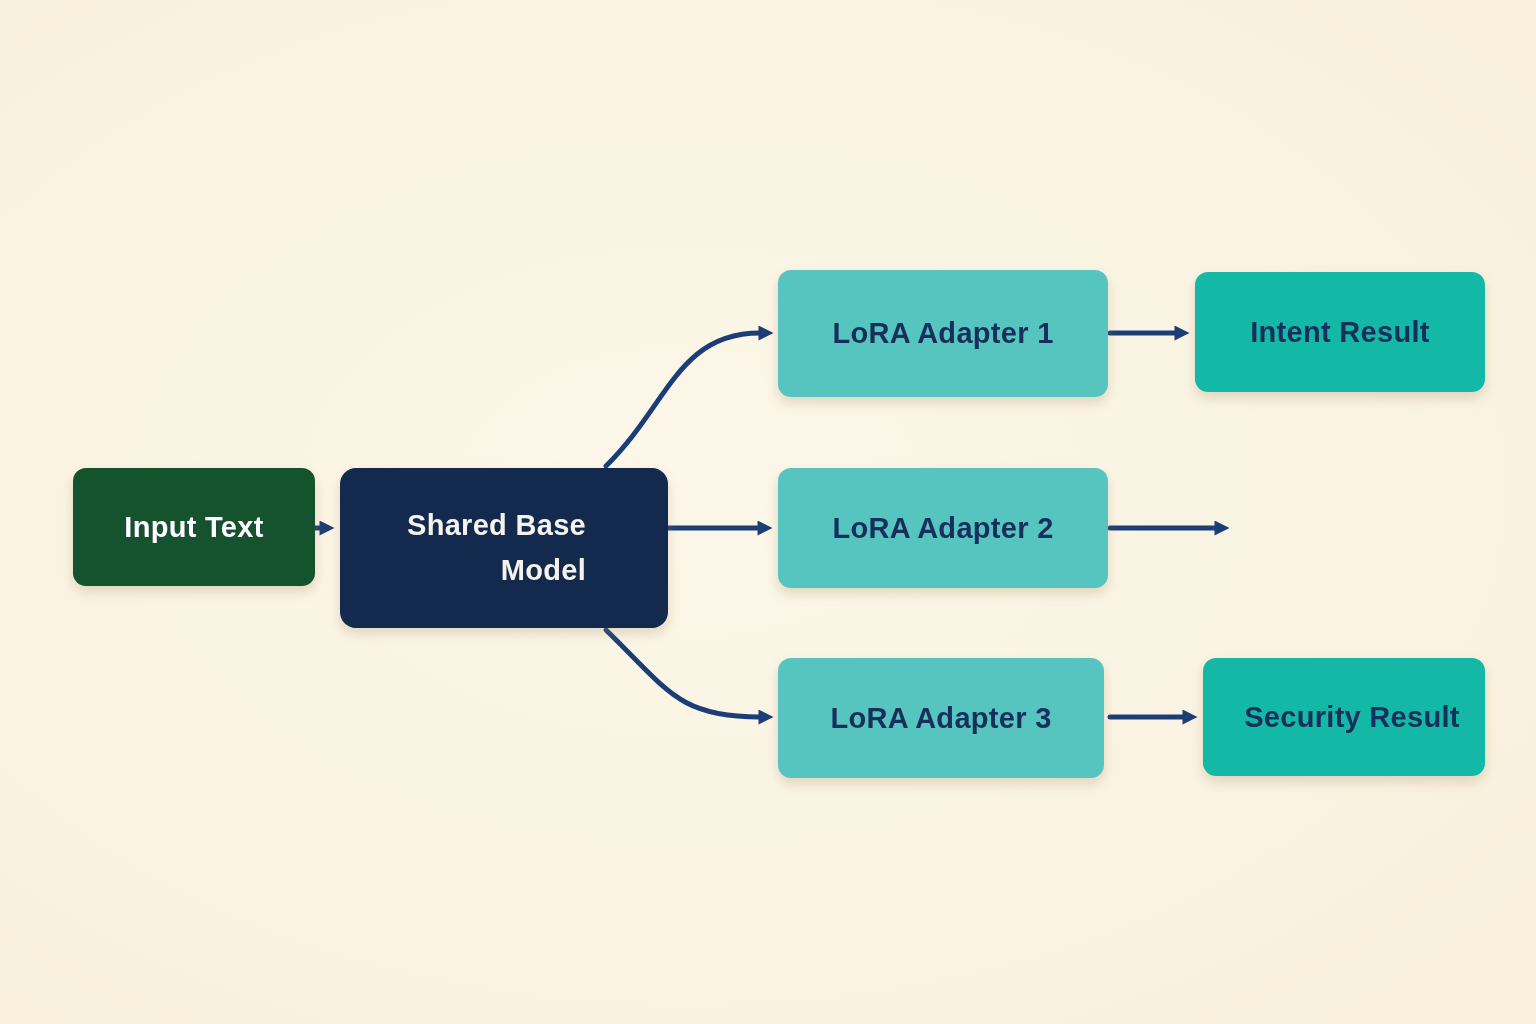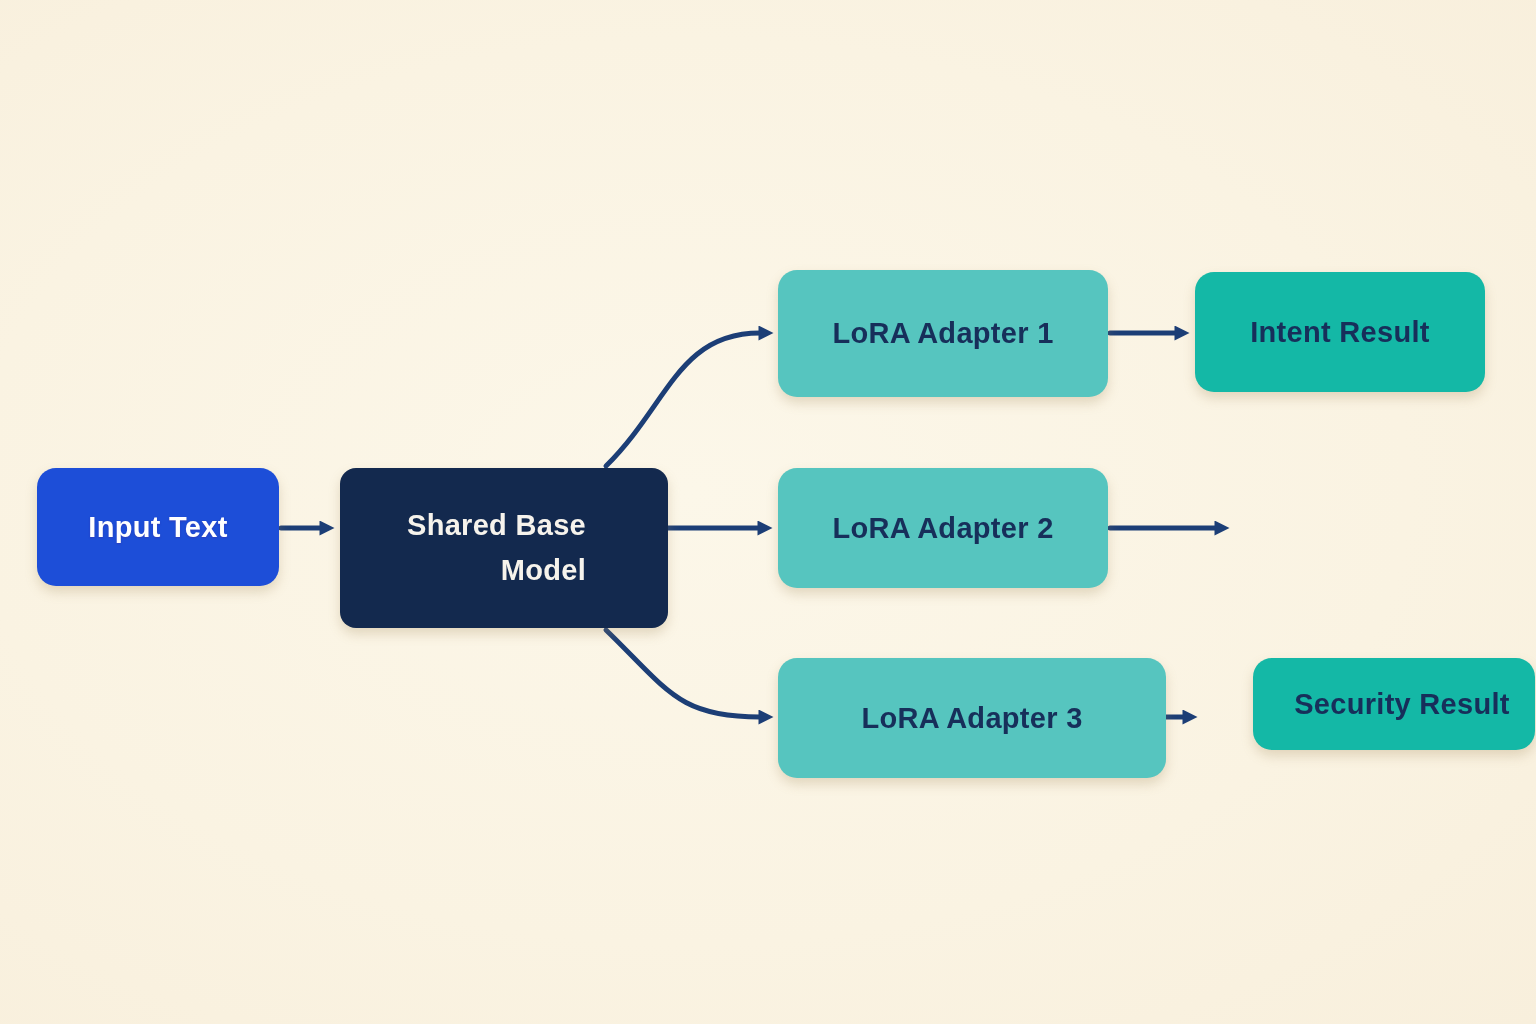--- a/index.html
+++ b/index.html
@@ -28,32 +28,33 @@
     fill: none;
     stroke: #1c3e76;
     stroke-width: 5;
     stroke-linecap: round;
   }
   .node {
     position: absolute;
     display: flex;
     align-items: center;
     justify-content: center;
-    border-radius: 19px;
+    border-radius: 13px;
     font-weight: 700;
     font-size: 29px;
     letter-spacing: 0.3px;
     text-align: center;
     box-shadow: 0 6px 12px rgba(160, 135, 90, 0.28);
     box-sizing: border-box;
   }
   .node-purple {
-    background: #1d4ed8;
+    background: #14532d;
     color: #ffffff;
     text-shadow: 0 1px 2px rgba(80, 30, 130, 0.35);
+    margin-left: 36px;
   }
   .node-navy {
     background: #13294e;
     color: #f6f3ec;
     border-radius: 16px;
     justify-content: flex-start;
     text-align: left;
     line-height: 1.55;
   }
   .node-teal {
@@ -63,24 +64,24 @@
   .node-amber {
     background: #14b8a6;
     color: #172f5a;
   }
   
   #node-input    { left: 37px;   top: 468px; width: 242px; height: 118px; }
   #node-base     { left: 340px;  top: 468px; width: 328px; height: 160px;
                    padding: 0 82px 0 44px; text-align: right; }
   #node-adapter1 { left: 778px;  top: 270px; width: 330px; height: 127px; }
   #node-adapter2 { left: 778px;  top: 468px; width: 330px; height: 120px; }
-  #node-adapter3 { left: 778px;  top: 658px; width: 388px; height: 120px; }
+  #node-adapter3 { left: 778px;  top: 658px; width: 326px; height: 120px; }
   #node-intent   { left: 1195px; top: 272px; width: 290px; height: 120px; }
   #node-pii      { left: 1235px; top: 468px; width: 250px; height: 120px; }
-  #node-security { left: 1253px; top: 658px; width: 282px; height: 92px; padding-left: 16px; }
+  #node-security { left: 1203px; top: 658px; width: 282px; height: 118px; padding-left: 16px; }
 </style>
 </head>
 <body>
 
 <div class="canvas">
 
   <svg class="connector-layer" width="1536" height="1024" viewBox="0 0 1536 1024">
     <defs>
       <marker id="arrowhead" viewBox="0 0 10 10" refX="1" refY="5" markerWidth="17" markerHeight="15" orient="auto" markerUnits="userSpaceOnUse">
         <path d="M0,0 L10,5 L0,10 z" fill="#1c3e76"></path>

